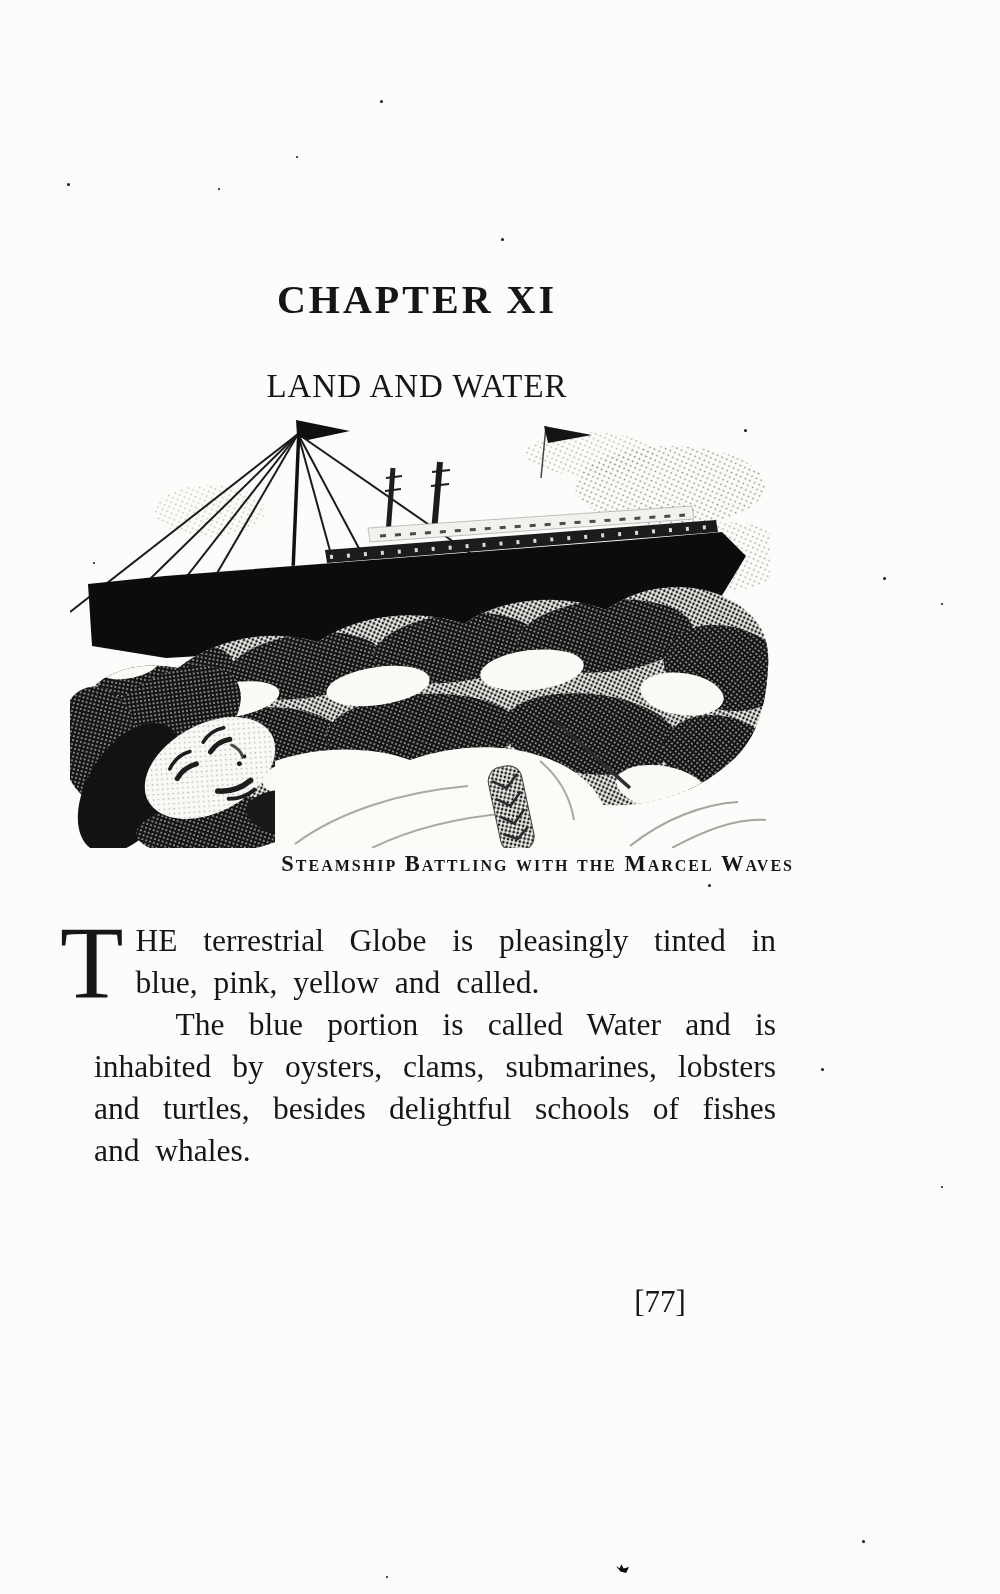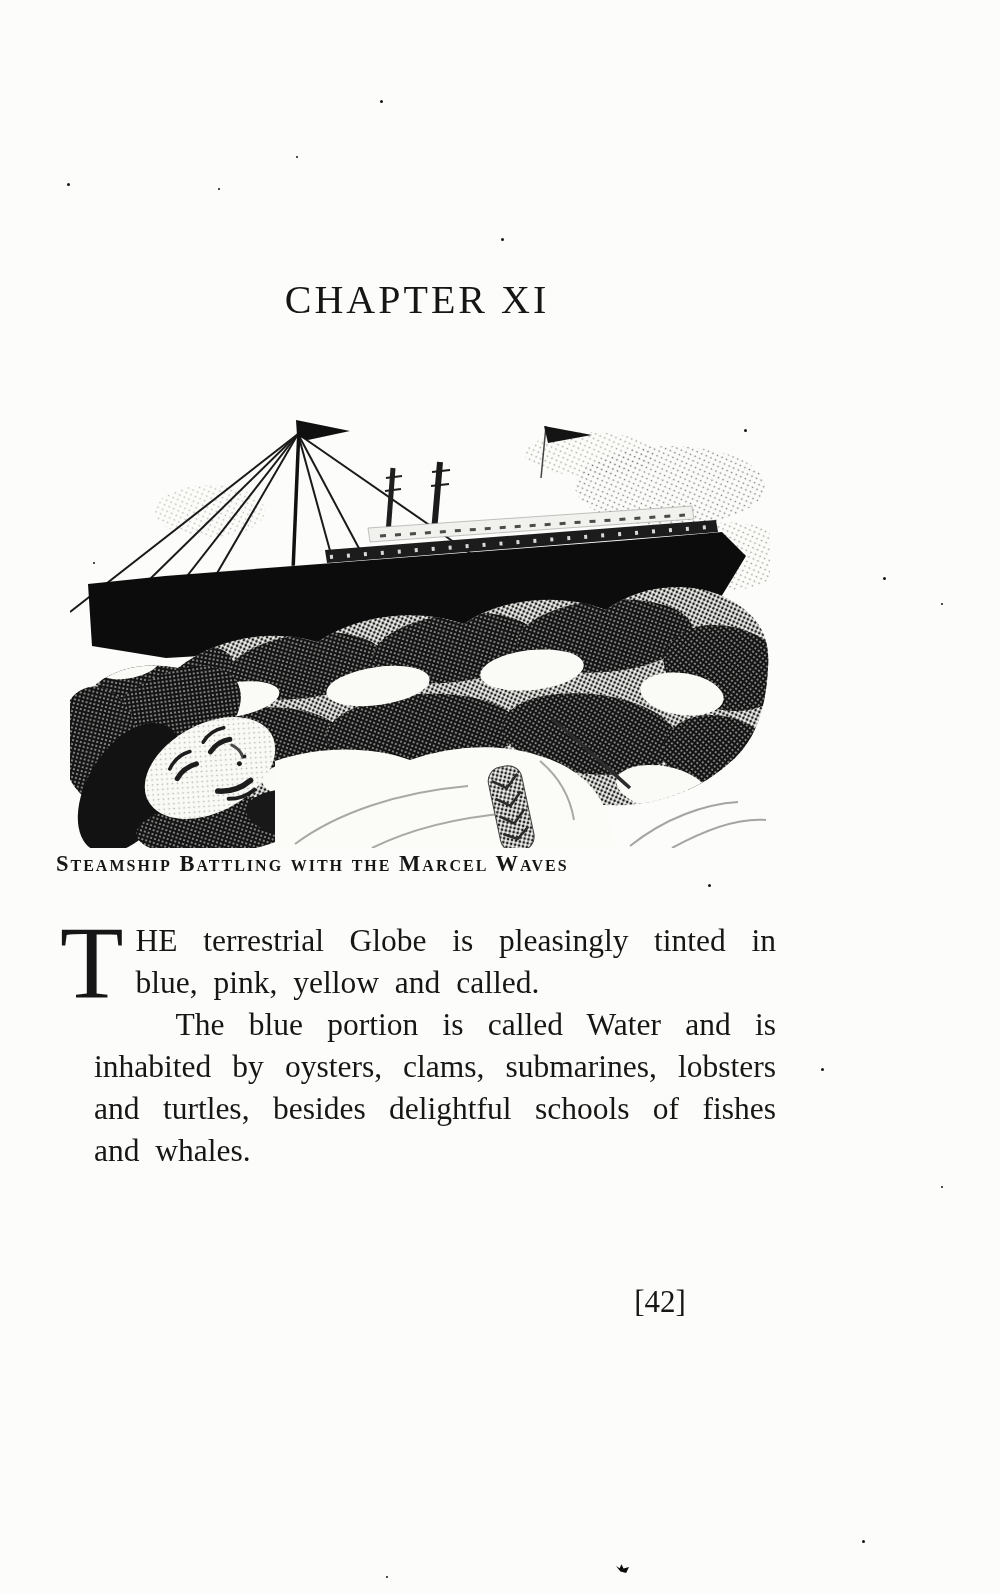--- a/index.html
+++ b/index.html
@@ -3,33 +3,33 @@
 <meta charset="utf-8">
 <style>
   html,body{margin:0;padding:0;background:#e8e8e6;}
   .page{
     position:relative;width:1000px;height:1594px;margin:0 auto;
     background:#fcfcfa;color:#161616;overflow:hidden;
     font-family:"Liberation Serif","DejaVu Serif",serif;
   }
   .chapter-heading{
     position:absolute;left:58px;width:718px;top:276px;margin:0;
-    text-align:center;font-size:40px;font-weight:400;letter-spacing:3px;
+    text-align:center;font-size:40px;font-weight:700;letter-spacing:3px;
   }
   .chapter-subtitle{
     position:absolute;left:58px;width:718px;top:368px;margin:0;
     text-align:center;font-size:33px;font-weight:400;letter-spacing:1px;
   }
   .figure{
     position:absolute;left:70px;top:416px;width:700px;height:432px;margin:0;
   }
   .figure svg{display:block;width:700px;height:432px;}
   .figure-caption{
-    position:absolute;left:56px;width:718px;top:851px;
-    text-align:left;font-variant:small-caps;font-weight:600;
+    position:absolute;left:76px;width:718px;top:851px;
+    text-align:right;font-variant:small-caps;font-weight:600;
     font-size:22.5px;letter-spacing:2px;
   }
   .bodytext{
     position:absolute;left:58px;top:920px;width:718px;
     font-size:31.5px;line-height:42px;text-align:justify;
   }
   .bodytext p{margin:0;word-spacing:8px;}
   .bodytext p.ind{text-indent:40px;margin-left:36px;}
   .dropcap{
     float:left;font-size:104px;line-height:0.82;margin:0 12px 0 2px;
@@ -59,20 +59,21 @@
   <div class="speck" style="left:941px;top:603px;width:2px;height:2px;"></div>
   <div class="speck" style="left:93px;top:562px;width:2px;height:2px;"></div>
   <div class="speck" style="left:708px;top:884px;width:3px;height:3px;"></div>
   <div class="speck" style="left:821px;top:1068px;width:3px;height:3px;"></div>
   <div class="speck" style="left:941px;top:1186px;width:2px;height:2px;"></div>
   <div class="speck" style="left:862px;top:1540px;width:3px;height:3px;"></div>
   <div class="speck" style="left:386px;top:1576px;width:2px;height:2px;"></div>
   <div class="bird-speck"></div>
 
   <h1 class="chapter-heading">CHAPTER XI</h1>
+  <h2 class="chapter-subtitle">LAND AND WATER</h2>
 
   <figure class="figure">
     <svg viewBox="0 0 700 432" xmlns="http://www.w3.org/2000/svg">
       <defs>
         <pattern id="dotMid" width="4" height="4" patternUnits="userSpaceOnUse" patternTransform="rotate(24)">
           <rect width="4" height="4" fill="#f4f4f0"></rect>
           <circle cx="2" cy="2" r="1.4" fill="#1c1c1c"></circle>
         </pattern>
         <pattern id="dotDark" width="4" height="4" patternUnits="userSpaceOnUse" patternTransform="rotate(24)">
           <rect width="4" height="4" fill="#141414"></rect>
@@ -210,14 +211,14 @@
 
   <div class="figure-caption">Steamship Battling with the Marcel Waves</div>
 
   <div class="bodytext">
     <p>
       <span class="dropcap">T</span><span>HE terrestrial Globe is pleasingly tinted in blue, pink, yellow and called.</span>
     </p>
     <p class="ind">The blue portion is called Water and is inhabited by oysters, clams, submarines, lob­sters and turtles, besides delightful schools of fishes and whales.</p>
   </div>
 
-  <div class="page-number">[42]</div>
+  <div class="page-number">[77]</div>
 </div>
 
 </body></html>

